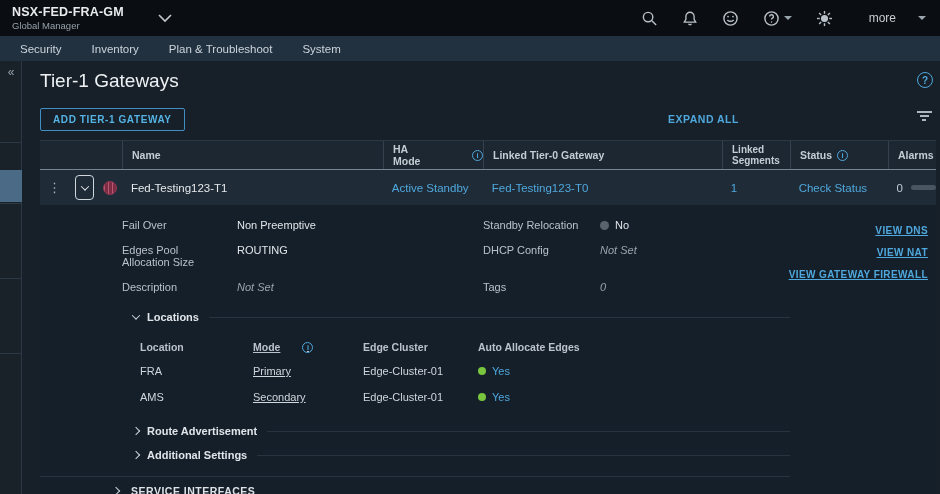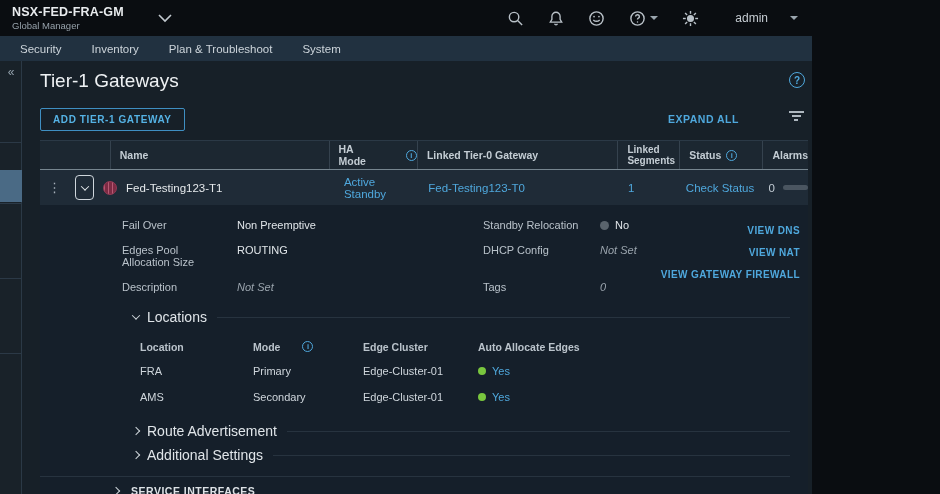--- a/index.html
+++ b/index.html
@@ -1,18 +1,18 @@
 <!DOCTYPE html>
 <html><head>
 <meta charset="utf-8">
 <style>
   * { margin:0; padding:0; box-sizing:border-box; }
   html,body { background:#0a0d11; }
   body { font-family:"Liberation Sans", sans-serif; }
-  .screen { position:relative; width:812px; height:494px; overflow:hidden; background:#172028; }
+  .screen { position:relative; width:940px; height:494px; overflow:hidden; background:#172028; }
 
   
   .topbar { position:absolute; top:0; left:0; right:0; height:36px; background:#0a0d11; display:flex; align-items:center; }
   .brand { display:flex; align-items:center; padding-left:12px; }
   .brand-name { font-size:12.5px; font-weight:700; color:#e8ebee; letter-spacing:.2px; }
   .brand-sub { font-size:9.5px; color:#97a2ab; margin-top:1px; }
   .brand-caret { margin-left:34px; color:#c2c9cf; display:flex; }
   .topbar-right { margin-left:auto; display:flex; align-items:center; gap:24px; padding-right:14px; }
   .tb-icon { display:flex; align-items:center; color:#b9c1c8; cursor:pointer; }
   .tb-group { display:flex; align-items:center; gap:4px; color:#b9c1c8; }
@@ -82,32 +82,32 @@
   .flabel { width:115px; color:#b9c2ca; padding-right:10px; }
   .fvalue { width:246px; color:#e0e5e9; }
   .flabel2 { width:117px; color:#b9c2ca; }
   .fvalue2 { flex:1; color:#e0e5e9; }
   .not-set { font-style:italic; color:#9aa4ad; }
   .dotval { display:flex; align-items:center; gap:6px; }
   .gray-dot { width:9px; height:9px; border-radius:50%; background:#59636c; }
   .green-dot { width:8px; height:8px; border-radius:50%; background:#79c63e; }
 
   .panel-links { position:absolute; top:20px; right:8px; text-align:right; }
-  .panel-link { display:block; color:#4fa8dd; font-size:10px; font-weight:700; letter-spacing:.4px; margin-bottom:11px; cursor:pointer; }
+  .panel-link { display:block; color:#4fa8dd; font-size:10px; font-weight:700; letter-spacing:.4px; margin-bottom:11px; cursor:pointer;text-decoration:underline; }
 
   .sec-toggle { display:flex; align-items:center; padding-left:93px; height:22px; margin-top:2px; cursor:pointer; }
   .sec-toggle .chev { color:#cfd6db; margin-right:8px; }
-  .sec-label { font-size:14px; font-weight:400; color:#e0e5e9; white-space:nowrap; }
+  .sec-label { font-size:11px; font-weight:700; color:#e0e5e9; white-space:nowrap; }
   .sec-line { flex:1; height:1px; background:#27333f; margin-left:10px; }
 
   .loc-table { margin:8px 0 10px 100px; font-size:11px; }
   .loc-head, .loc-row { display:flex; align-items:center; }
   .loc-head { color:#bac3cb; font-size:10.5px; font-weight:700; height:22px; }
   .loc-row { height:26px; color:#cfd6dc; }
-  .lc1{ width:113px; } .lc2{ width:110px; display:flex; gap:22px; align-items:flex-start; } .lc3{ width:115px; } .lc4{ flex:1; display:flex; gap:6px; align-items:center; }
+  .lc1{ width:113px; } .lc2{ width:110px; display:flex; gap:22px; align-items:flex-end;text-decoration:underline; } .lc3{ width:115px; } .lc4{ flex:1; display:flex; gap:6px; align-items:center; }
 
   .panel-sec { border-top:1px solid #27333f; height:28px; display:flex; align-items:center; padding-left:73px; cursor:pointer; }
   .panel-sec .chev { color:#cfd6db; margin-right:12px; }
   .panel-sec-label { font-size:10.5px; font-weight:700; letter-spacing:.5px; color:#dde2e6; }
   .gap-top { margin-top:10px; }
 </style>
 </head>
 <body>
 
 <div class="screen">
@@ -162,21 +162,21 @@
             <line x1="9" y1="14" x2="9" y2="17"></line>
             <line x1="1" y1="9" x2="4" y2="9"></line>
             <line x1="14" y1="9" x2="17" y2="9"></line>
             <line x1="3.3" y1="3.3" x2="5.4" y2="5.4"></line>
             <line x1="12.6" y1="12.6" x2="14.7" y2="14.7"></line>
             <line x1="3.3" y1="14.7" x2="5.4" y2="12.6"></line>
             <line x1="12.6" y1="5.4" x2="14.7" y2="3.3"></line>
           </svg>
       </span>
       <span class="tb-group">
-        <span class="tb-user">admin</span>
+        <span class="tb-user">more</span>
         <span class="caret-down" style="margin-left:18px;"></span>
       </span>
     </div>
   </div>
 
   <div class="navbar">
     <span class="nav-tab">Security</span>
     <span class="nav-tab">Inventory</span>
     <span class="nav-tab">Plan &amp; Troubleshoot</span>
     <span class="nav-tab">System</span>

